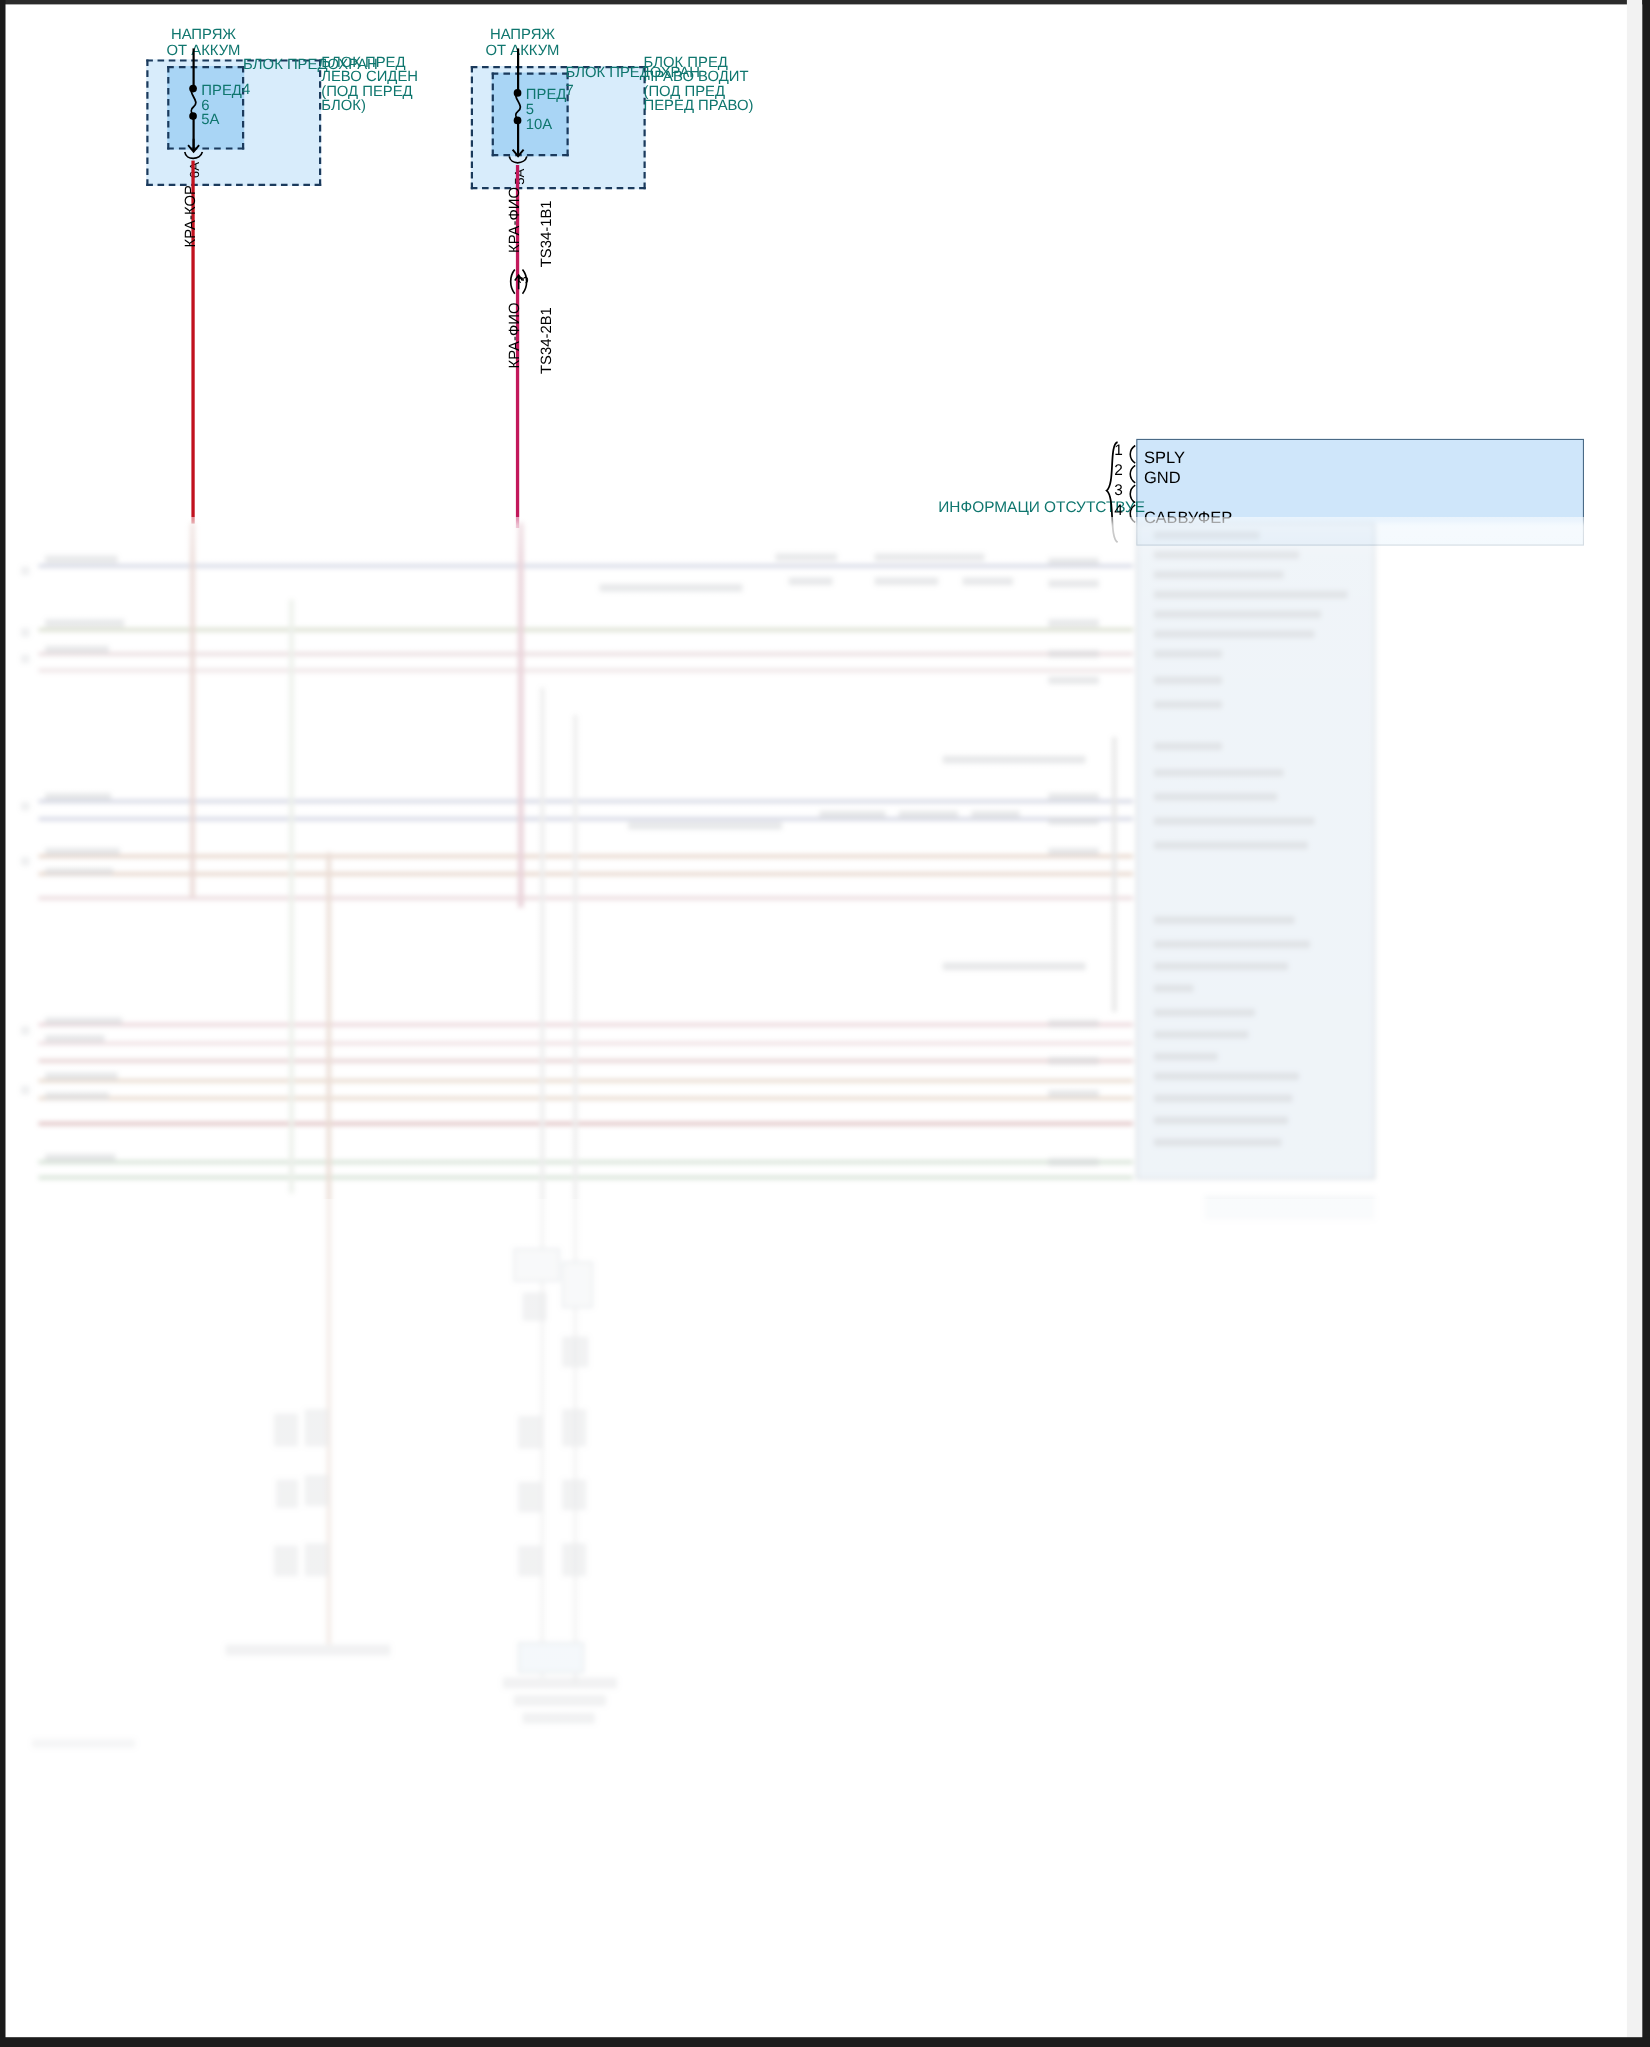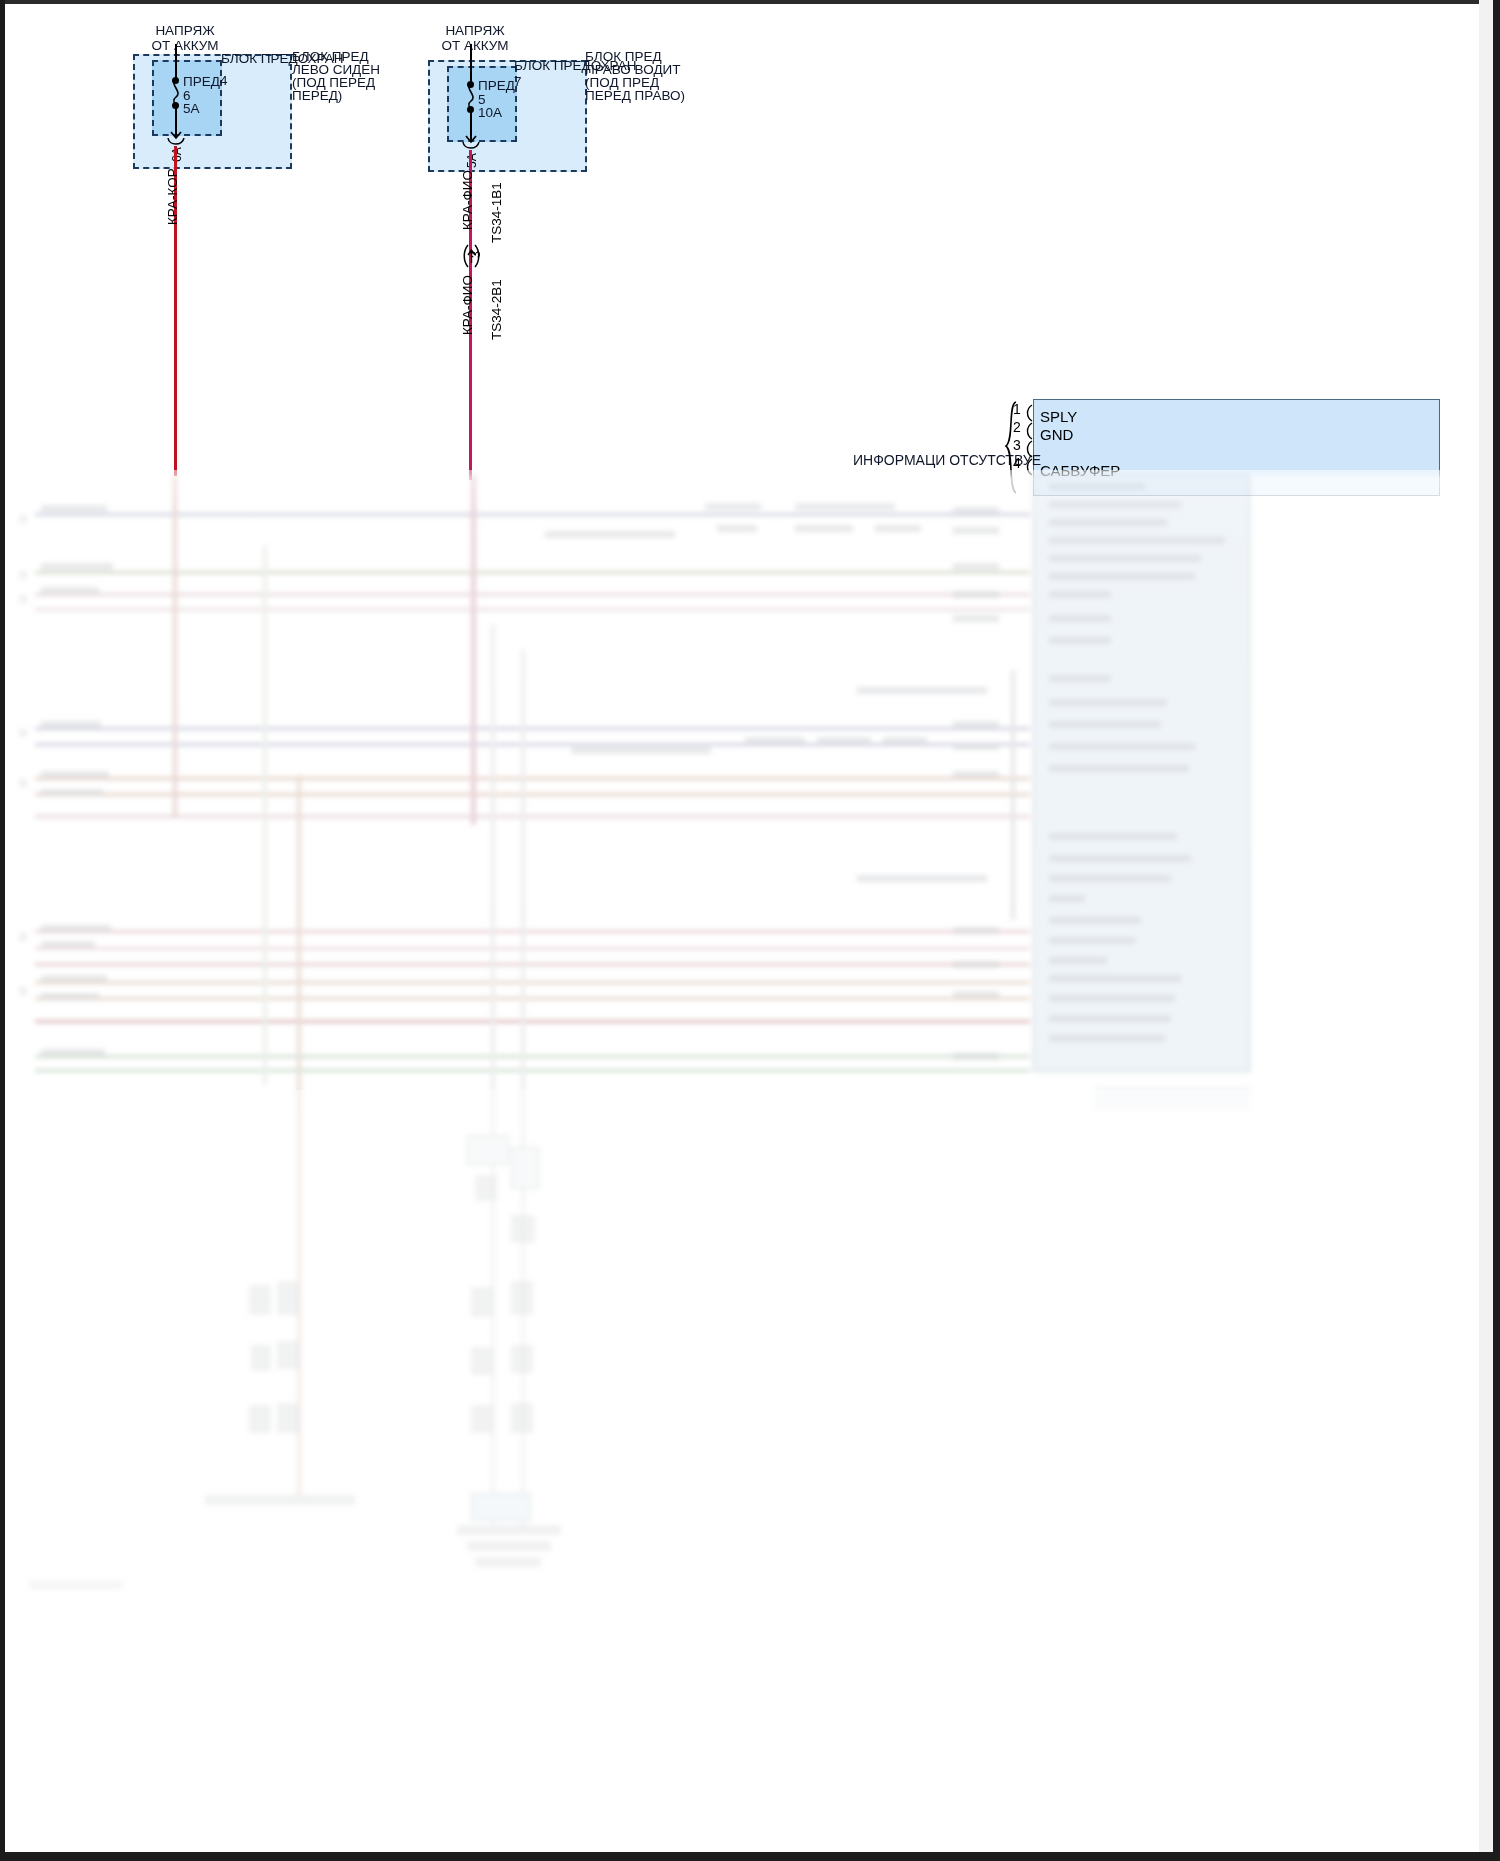--- a/index.html
+++ b/index.html
@@ -17,21 +17,21 @@
   }
   
   .frame-left{position:absolute;left:0;top:0;width:5px;height:1861px;background:#1a1a1a;}
   .frame-right{position:absolute;right:0;top:0;width:7px;height:1861px;background:#1c1c1c;}
   .frame-top{position:absolute;left:0;top:0;width:1500px;height:4px;background:#2b2b2b;}
   .frame-bottom{position:absolute;left:0;bottom:0;width:1500px;height:9px;background:#1c1c1c;}
   .frame-inner-r{position:absolute;right:7px;top:0;width:14px;height:1861px;background:#f2f2f2;}
   .sheet{position:absolute;left:5px;top:4px;width:1481px;height:1848px;background:#fff;}
 
   
-  .t{position:absolute;font-size:13.5px;color:#0f172a;line-height:15px;white-space:pre;}
+  .t{position:absolute;font-size:13.5px;color:#0f766e;line-height:15px;white-space:pre;}
   .t.c{text-align:center;}
   .vt{position:absolute;font-size:13.5px;color:#000;white-space:nowrap;
       transform-origin:0 0;transform:rotate(-90deg);}
 
   
   .dash-outer{position:absolute;border:2px dashed #1b3a5c;background:#d8ecfb;}
   .dash-inner{position:absolute;border:2px dashed #1b3a5c;background:#a9d5f5;}
   .solidline{position:absolute;background:#000;}
   .dot{position:absolute;width:7px;height:7px;border-radius:50%;background:#000;}
 
@@ -73,21 +73,21 @@
 
     <div class="dash-outer" style="left:133px;top:54px;width:155px;height:111px;"></div>
     <div class="dash-inner" style="left:152px;top:60px;width:66px;height:72px;"></div>
 
     <div class="t" style="left:221px;top:51px;">БЛОК ПРЕДОХРАН</div>
     <div class="t" style="left:220px;top:73px;">4</div>
 
     <div class="t" style="left:292px;top:49px;">БЛОК ПРЕД</div>
     <div class="t" style="left:292px;top:62px;">ЛЕВО СИДЕН</div>
     <div class="t" style="left:292px;top:75px;">(ПОД ПЕРЕД</div>
-    <div class="t" style="left:292px;top:88px;">ПЕРЕД)</div>
+    <div class="t" style="left:292px;top:88px;">БЛОК)</div>
 
     <div class="solidline" style="left:175px;top:44px;width:1.6px;height:36px;"></div>
     <div class="dot" style="left:172px;top:77px;"></div>
     <svg style="position:absolute;left:167px;top:80px;" width="20" height="26">
       <path d="M9 0 C 2 4, 16 12, 9 17 C 4 21, 9 24, 9 26" stroke="#000" stroke-width="1.6" fill="none"></path>
     </svg>
     <div class="dot" style="left:172px;top:102px;"></div>
     <div class="t" style="left:183px;top:74px;">ПРЕД</div>
     <div class="t" style="left:183px;top:88px;">6</div>
     <div class="t" style="left:183px;top:101px;">5A</div>

